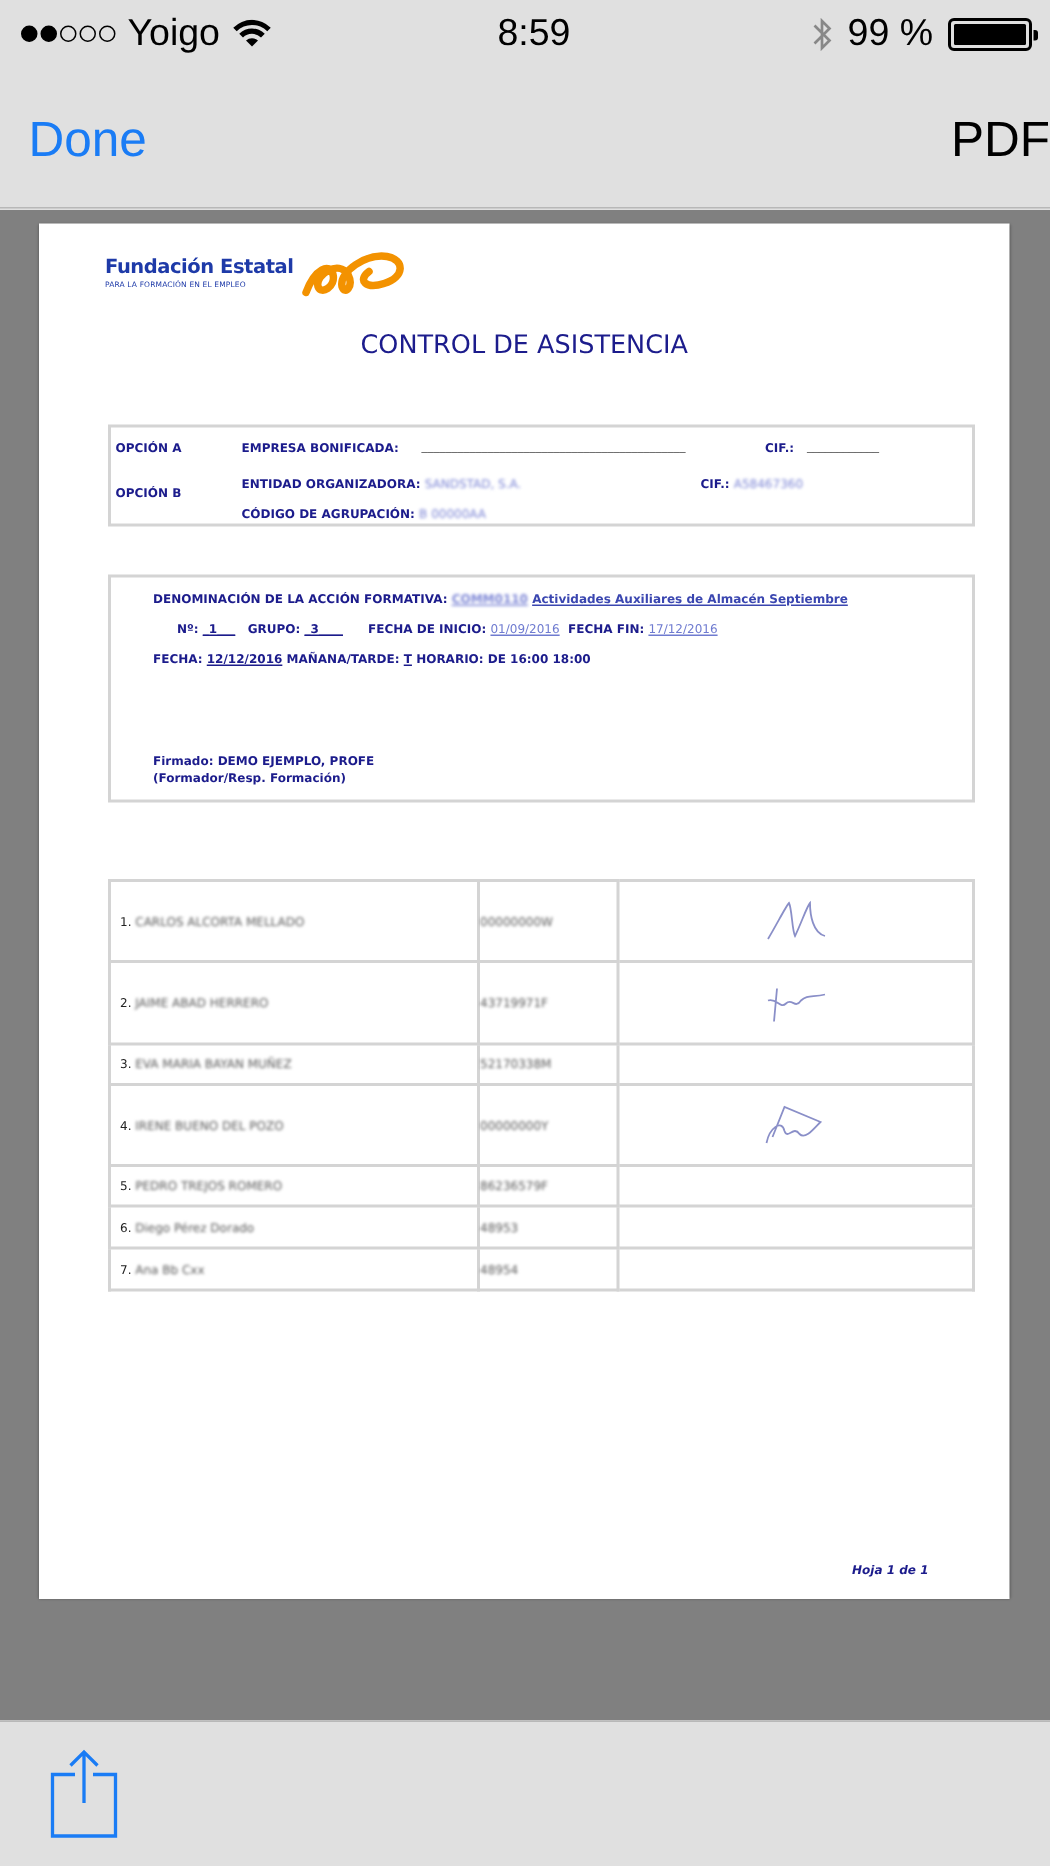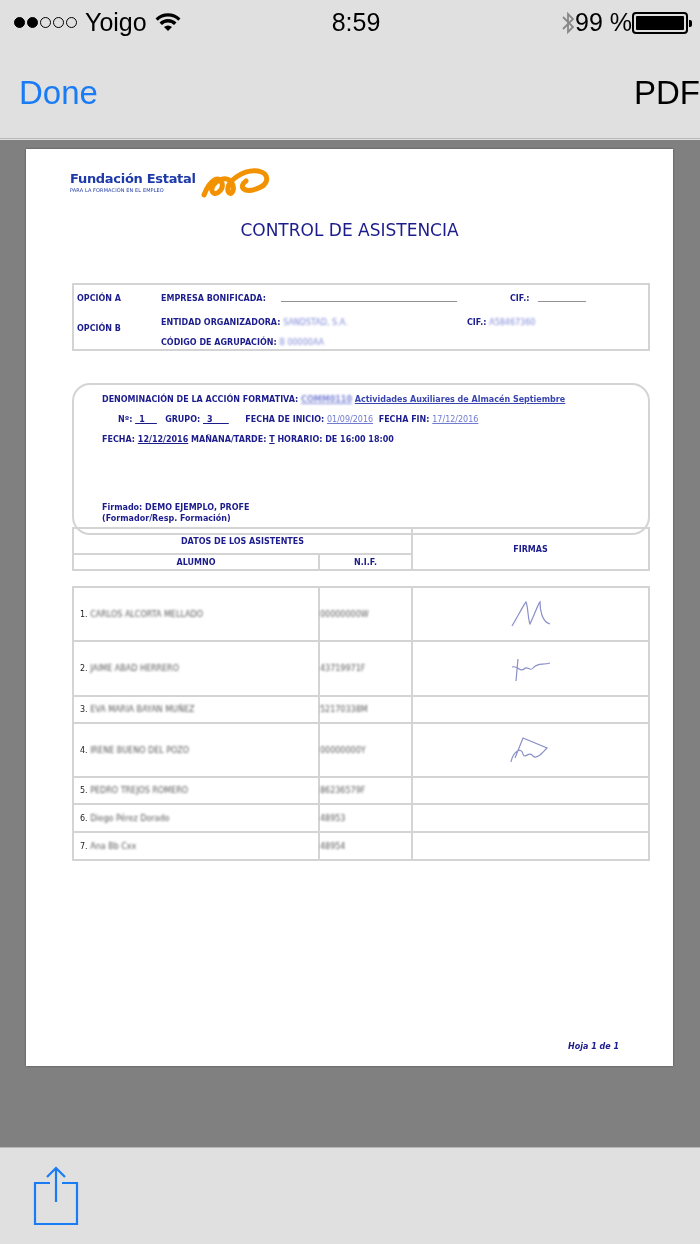--- a/index.html
+++ b/index.html
@@ -6,21 +6,21 @@
   html, body { width: 700px; height: 1244px; overflow: hidden; background: #e0e0e0; }
   body { position: relative; font-family: "Liberation Sans", sans-serif; }
 
   
   .statusbar { position: absolute; left: 0; top: 0; width: 700px; height: 46px; background: #e0e0e0; color: #000; font-size: 25px; }
   .statusbar .left { position: absolute; left: 14px; top: 8px; display: flex; align-items: center; gap: 8px; }
   .signal { display: flex; gap: 2px; align-items: center; }
   .dot { width: 11px; height: 11px; border-radius: 50%; border: 1.5px solid #000; }
   .dot.on { background: #000; }
   .statusbar .time { position: absolute; left: 0; right: 0; top: 8px; text-align: center; padding-left: 12px; }
-  .statusbar .right { position: absolute; right: 12px; top: 8px; display: flex; align-items: center; }
+  .statusbar .right { position: absolute; right: 12px; top: 8px; display: flex; align-items: center; gap: 10px; }
   .battery { width: 56px; height: 22px; border: 2px solid #000; border-radius: 4px; padding: 2px; position: relative; }
   .battery .fill { width: 100%; height: 100%; background: #000; border-radius: 1px; }
   .battery::after { content: ""; position: absolute; right: -6px; top: 6px; width: 3px; height: 7px; background: #000; border-radius: 0 2px 2px 0; }
 
   
   .navbar { position: absolute; left: 0; top: 46px; width: 700px; height: 93px; background: #e0e0e0; border-bottom: 1px solid #b8b8b8; }
   .navbar .done { position: absolute; left: 19px; top: 28px; font-size: 33px; color: #1a7cf5; cursor: pointer; }
   .navbar .title { position: absolute; left: 0; right: 0; top: 28px; text-align: right; font-size: 33px; color: #000; }
 
   
@@ -123,21 +123,21 @@
         <span>CIF.:</span>
         <span class="val blur">A58467360</span>
       </div>
       <div class="lbl" style="left:87px; top:53px;">
         <span>CÓDIGO DE AGRUPACIÓN:</span>
         <span class="val blur">B 00000AA</span>
       </div>
     </div>
 
 
-    <div class="box" style="left:46px; top:198px; width:578px; height:152px;border-radius:18px;">
+    <div class="box" style="left:46px; top:198px; width:578px; height:152px;">
       <div class="lbl" style="left:28px; top:10px;">
         <span>DENOMINACIÓN DE LA ACCIÓN FORMATIVA:</span>
         <span class="blur u">COMM0110</span>
         <span class="u" style="color:#3a46b0;">Actividades Auxiliares de Almacén Septiembre</span>
       </div>
       <div class="lbl" style="left:44px; top:30px;">
         <span>Nº:</span>
         <span class="u">_1___</span>
         &nbsp;&nbsp;<span>GRUPO:</span>
         <span class="u">_3____</span>
@@ -150,32 +150,20 @@
         <span>FECHA:</span>
         <span class="u">12/12/2016</span>
         <span>MAÑANA/TARDE:</span>
         <span class="u">T</span>
         <span>HORARIO: DE 16:00 18:00</span>
       </div>
       <div class="lbl" style="left:28px; top:118px;">Firmado: DEMO EJEMPLO, PROFE</div>
       <div class="lbl" style="left:28px; top:129px;">(Formador/Resp. Formación)</div>
     </div>
 
-    <table class="grid hdr" style="left:46px; top:378px; width:578px;">
-      <tbody>
-          <tr style="height:26px;">
-        <td colspan="2" style="width:339px;">DATOS DE LOS ASISTENTES</td>
-        <td rowspan="2">FIRMAS</td>
-      </tr>
-      <tr style="height:16px;">
-        <td style="width:246px;">ALUMNO</td>
-        <td style="width:93px;">N.I.F.</td>
-      </tr>
-    </tbody>
-      </table>
 
     <table class="grid" style="left:46px; top:437px; width:578px;">
       <tbody>
           <tr style="height:54px;">
         <td class="row-name" style="width:246px;"><span class="num">1.</span> <span class="blur-gray">CARLOS ALCORTA MELLADO</span></td>
         <td style="width:93px;"><span class="blur-gray">00000000W</span></td>
         <td class="sig">
           <svg width="50" height="34" viewBox="0 0 50 34">
                 <path d="M6 30 C12 20, 18 8, 20 6 C22 10, 22 24, 24 28 C28 20, 32 8, 34 6 C34 14, 36 26, 44 28" fill="none" stroke="#8a8fc8" stroke-width="1.2"></path>
               </svg>

